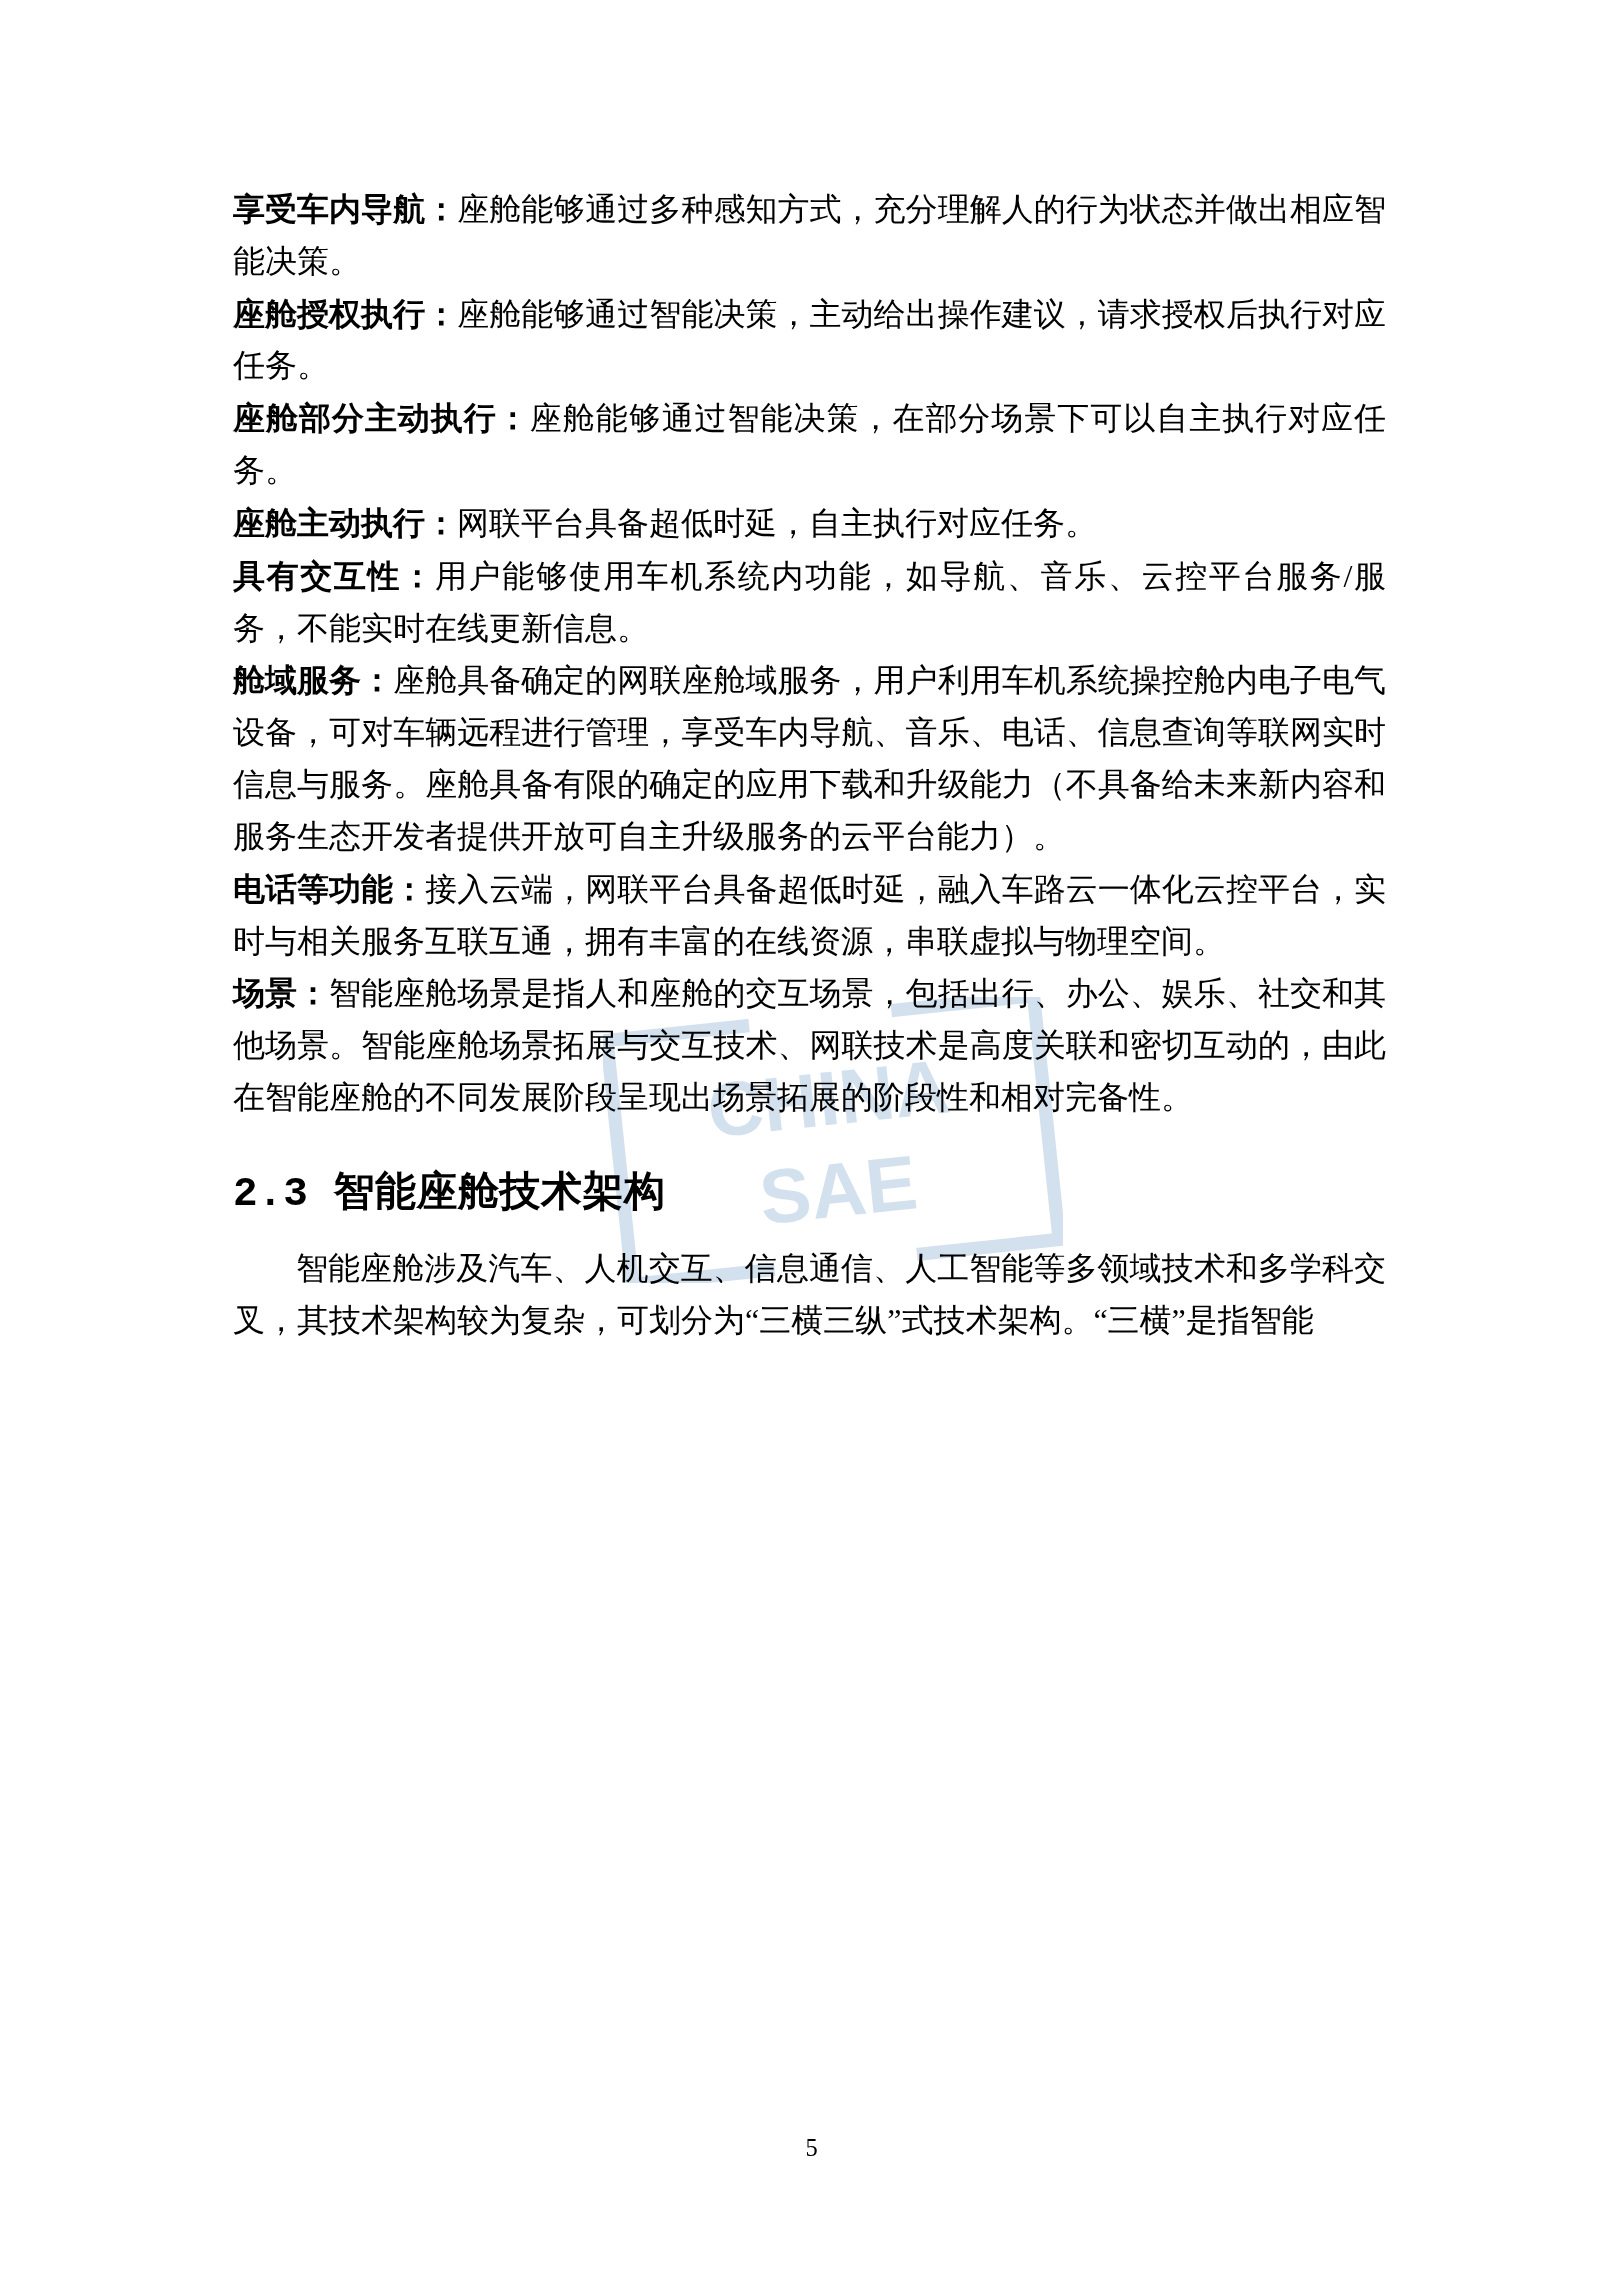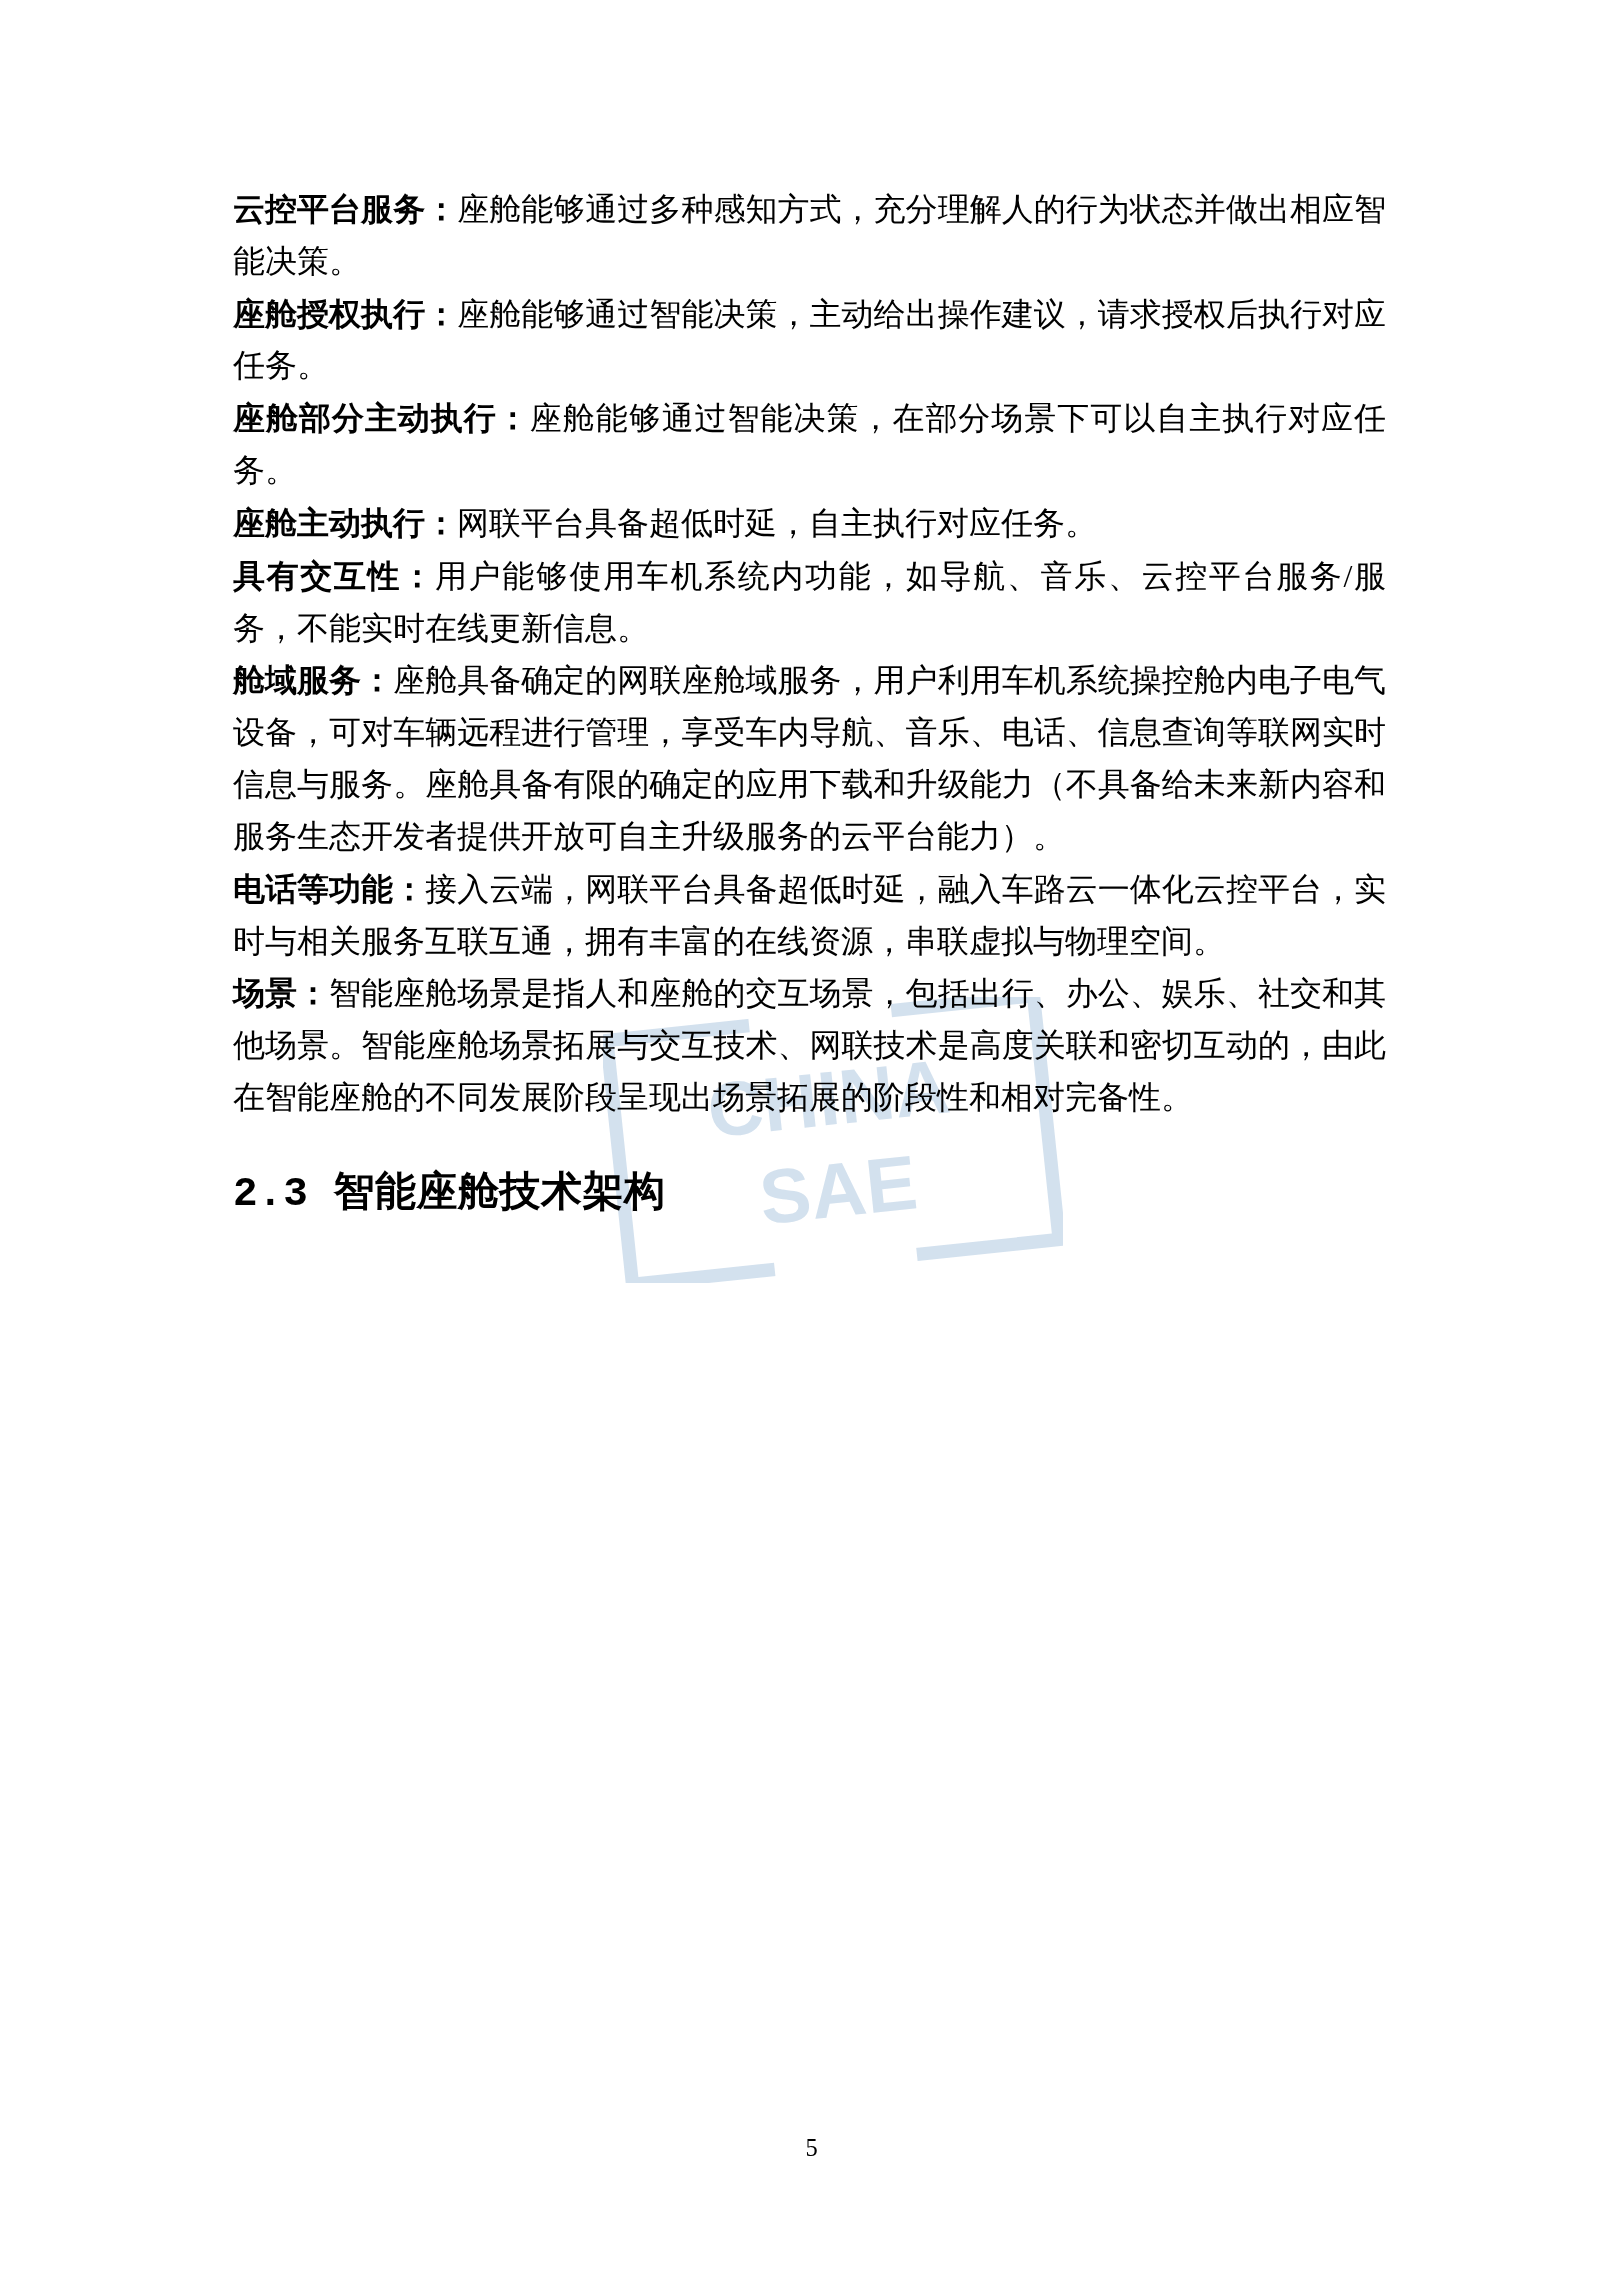--- a/index.html
+++ b/index.html
@@ -93,21 +93,21 @@
         <rect x="310" y="420" width="280" height="120" fill="#ffffff"></rect>
         <text class="wm-text" x="450" y="250" font-size="150" text-anchor="middle">CHINA</text>
         <text class="wm-text" x="450" y="430" font-size="150" text-anchor="middle">SAE</text>
       </g>
     </svg>
   </div>
 
   <div class="content">
 
     <p class="para">
-      <span class="term">云控平台服务：</span><span>座舱能够通过多种感知方式，充分理解人的行为状态并做出相应智能决策。</span>
+      <span class="term">享受车内导航：</span><span>座舱能够通过多种感知方式，充分理解人的行为状态并做出相应智能决策。</span>
     </p>
 
     <p class="para">
       <span class="term">座舱授权执行：</span><span>座舱能够通过智能决策，主动给出操作建议，请求授权后执行对应任务。</span>
     </p>
 
     <p class="para">
       <span class="term">座舱部分主动执行：</span><span>座舱能够通过智能决策，在部分场景下可以自主执行对应任务。</span>
     </p>
 
@@ -128,19 +128,20 @@
       <span class="term">电话等功能：</span><span>接入云端，网联平台具备超低时延，融入车路云一体化云控平台，实时与相关服务互联互通，拥有丰富的在线资源，串联虚拟与物理空间。</span>
     </p>
 
     <p class="para">
       <span class="term">场景：</span><span>智能座舱场景是指人和座舱的交互场景，包括出行、办公、娱乐、社交和其他场景。智能座舱场景拓展与交互技术、网联技术是高度关联和密切互动的，由此在智能座舱的不同发展阶段呈现出场景拓展的阶段性和相对完备性。</span>
     </p>
 
 
     <h2 class="heading">2.3 智能座舱技术架构</h2>
 
+    <p class="para indent">智能座舱涉及汽车、人机交互、信息通信、人工智能等多领域技术和多学科交叉，其技术架构较为复杂，可划分为“三横三纵”式技术架构。“三横”是指智能</p>
 
   </div>
 
   <div class="page-number">5</div>
 
 </div>
 
 
 </body></html>

